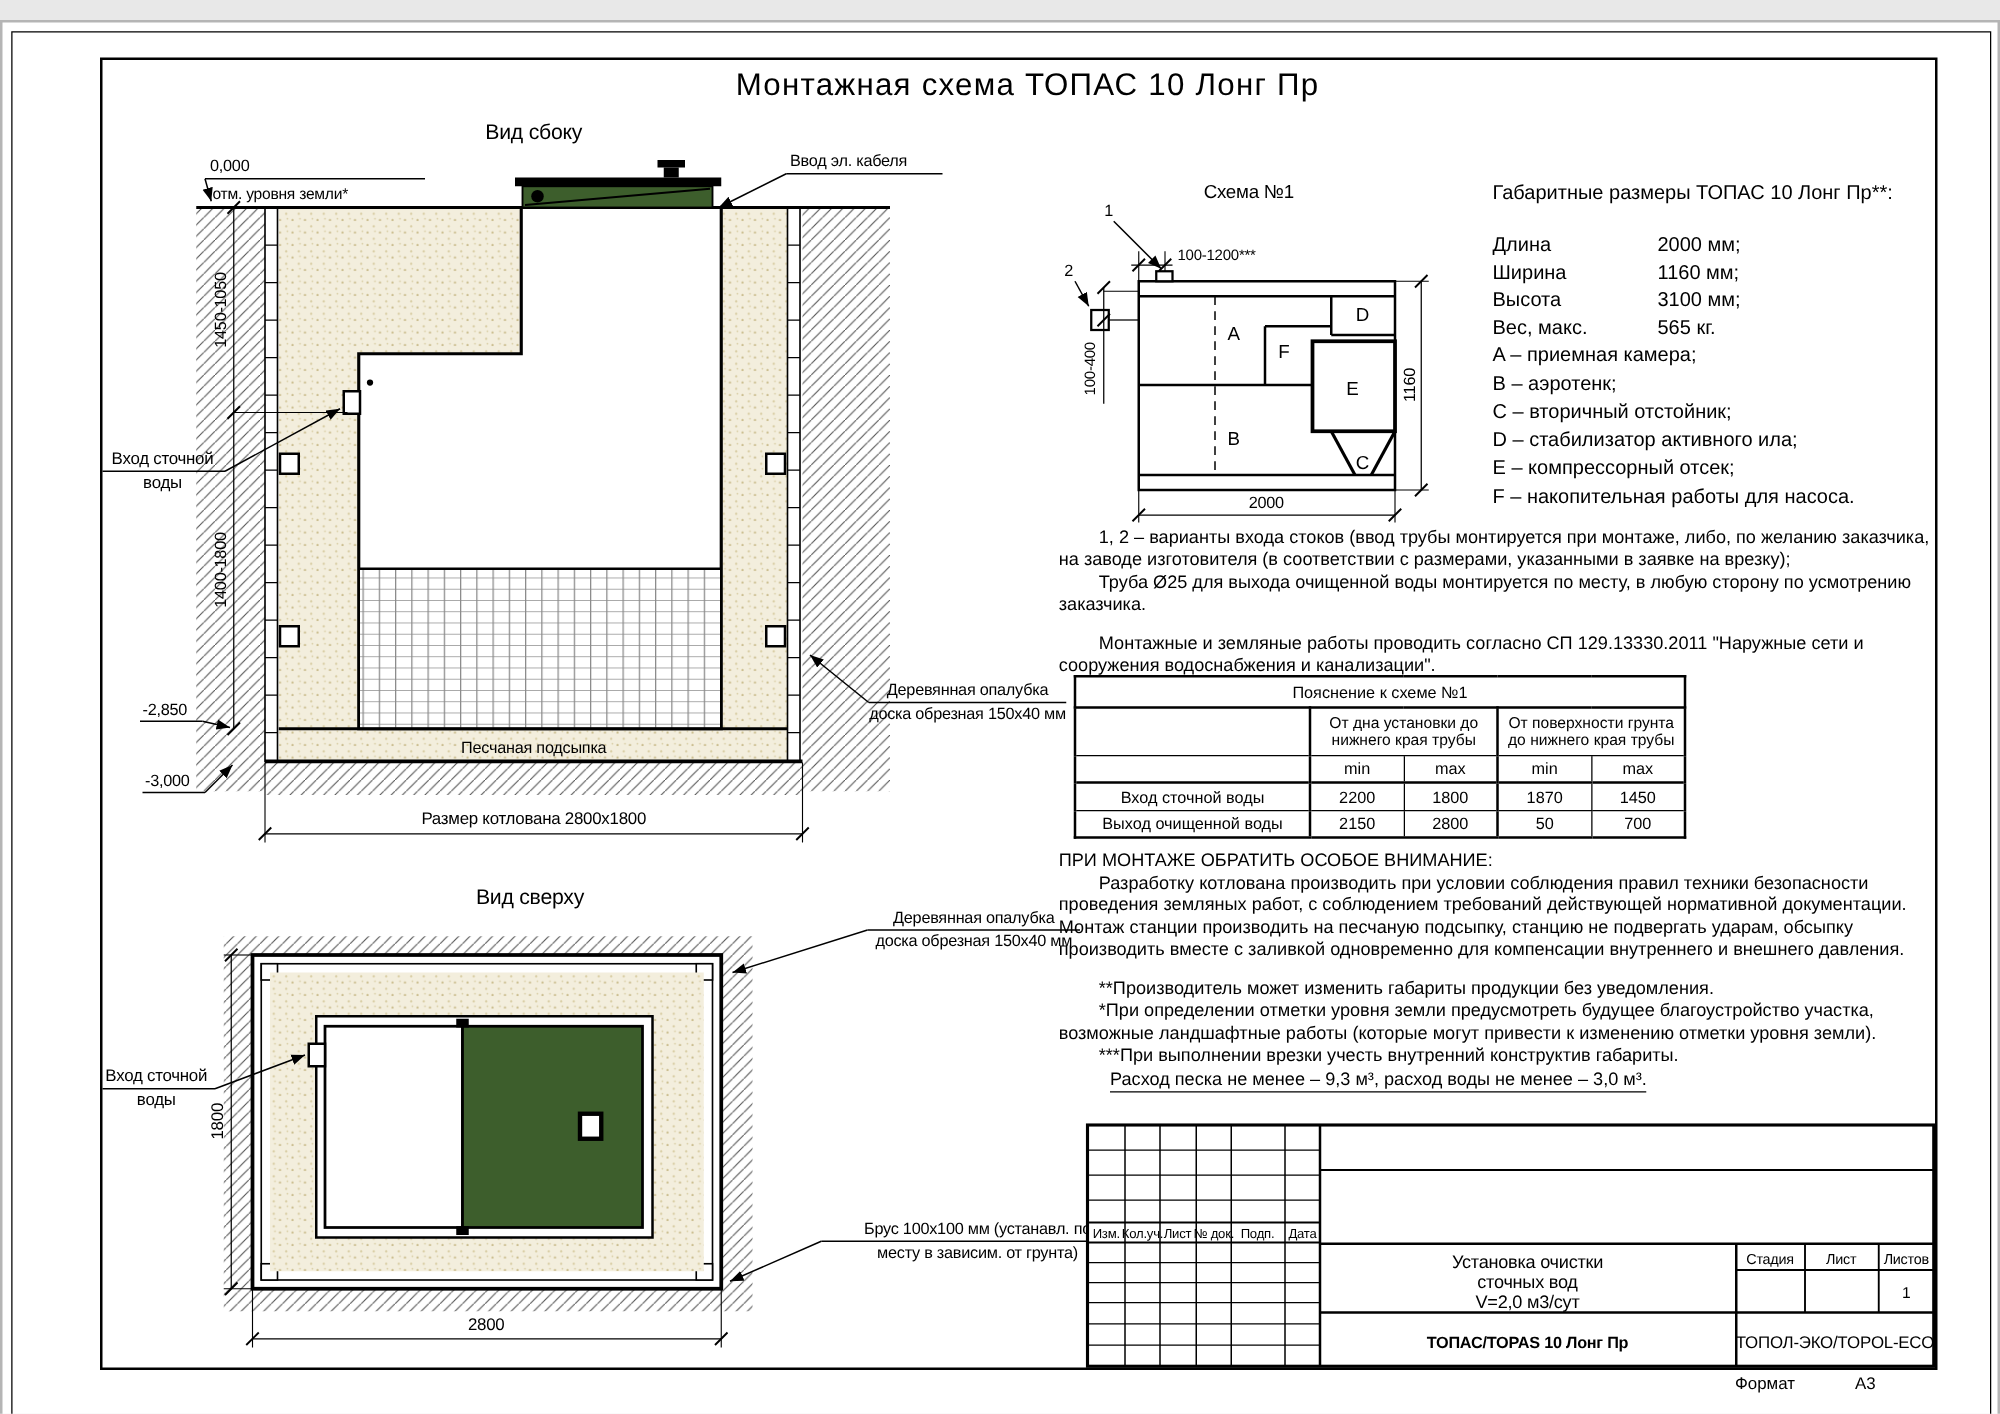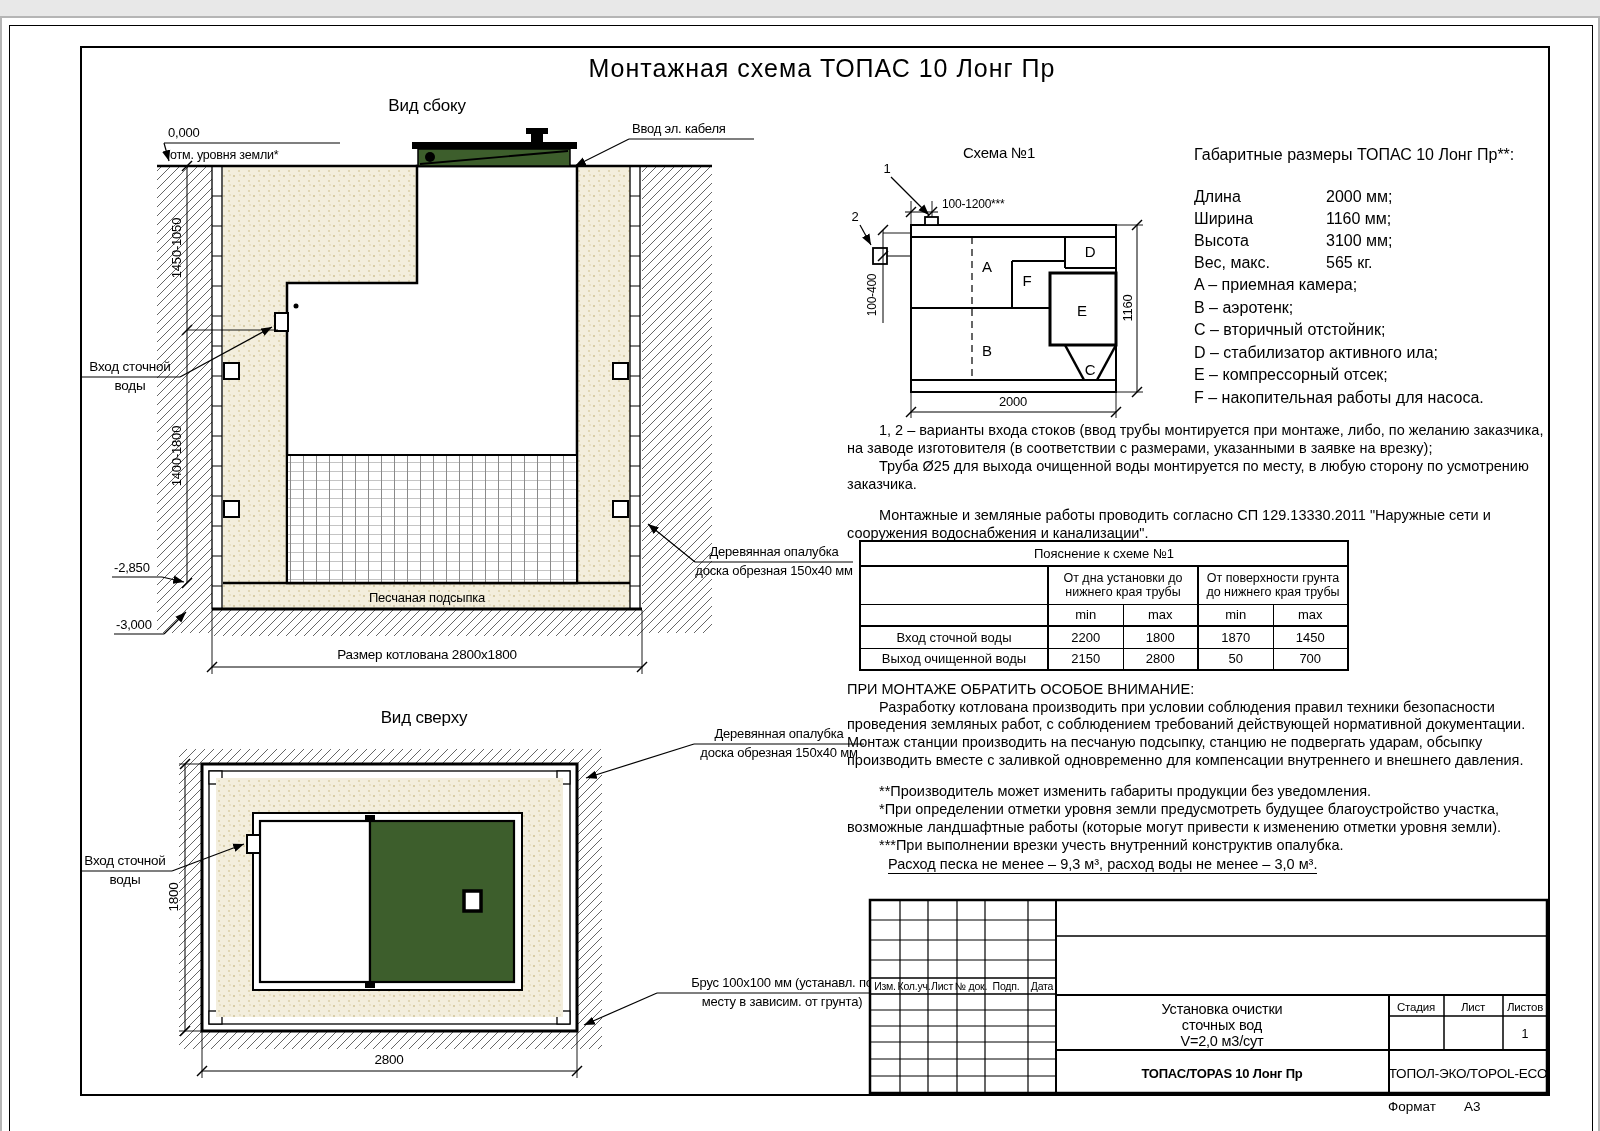--- a/index.html
+++ b/index.html
@@ -22,21 +22,21 @@
 .notes-block p.gap{margin-top:13px}
 .expl-table{position:absolute;left:857px;top:522px;border-collapse:collapse;table-layout:fixed;font-size:13px}
 .expl-table td{border:1px solid #000;text-align:center;vertical-align:middle;padding:0 5px}
 .expl-table .b2l{border-left-width:2px}.expl-table .b2r{border-right-width:2px}
 .expl-table .b2t{border-top-width:2px}.expl-table .b2b{border-bottom-width:2px}
 .attention-block{position:absolute;left:845px;top:663px;width:700px;font-size:14.5px;line-height:1.22}
 .attention-block .para{text-indent:32px}
 .attention-block .fns{margin-top:14px}
 .attention-block .fn{text-indent:32px}
 .consumption{position:absolute;left:886px;top:838px;font-size:14.5px;border-bottom:1.5px solid #000;padding-bottom:1px;white-space:nowrap}
-.format-line{position:absolute;left:1386px;top:1081px;font-size:13.5px;display:flex;gap:28px;white-space:nowrap}
+.format-line{position:absolute;left:1386px;top:1081px;font-size:13.5px;display:flex;gap:48px;white-space:nowrap}
 </style>
 </head>
 <body>
 
 <div id="page">
   <div class="outer-border"></div>
   <div class="frame"></div>
 
   <div class="drawing-title">Монтажная схема ТОПАС 10 Лонг Пр</div>
 
@@ -373,21 +373,21 @@
     </tr>
   </tbody>
     </table>
 
   <div class="attention-block">
     <div>ПРИ МОНТАЖЕ ОБРАТИТЬ ОСОБОЕ ВНИМАНИЕ:</div>
     <div class="para">Разработку котлована производить при условии соблюдения правил техники безопасности проведения земляных работ, с соблюдением требований действующей нормативной документации. Монтаж станции производить на песчаную подсыпку, станцию не подвергать ударам, обсыпку производить вместе с заливкой одновременно для компенсации внутреннего и внешнего давления.</div>
     <div class="fns">
       <div class="fn">**Производитель может изменить габариты продукции без уведомления.</div>
       <div class="fn">*При определении отметки уровня земли предусмотреть будущее благоустройство участка, возможные ландшафтные работы (которые могут привести к изменению отметки уровня земли).</div>
-      <div class="fn">***При выполнении врезки учесть внутренний конструктив опалубка.</div>
+      <div class="fn">***При выполнении врезки учесть внутренний конструктив габариты.</div>
     </div>
   </div>
 
   <div class="consumption">Расход песка не менее – 9,3 м³, расход воды не менее – 3,0 м³.</div>
 
   <svg class="abs" style="left:866px;top:880px" width="690" height="215">
     <rect x="2" y="2" width="677" height="193" fill="#fff" stroke="#000" stroke-width="2.5"></rect>
     <g stroke="#000">
       <line x1="32" y1="2" x2="32" y2="195" stroke-width="1.2"></line>
       <line x1="60" y1="2" x2="60" y2="195" stroke-width="1.2"></line>

